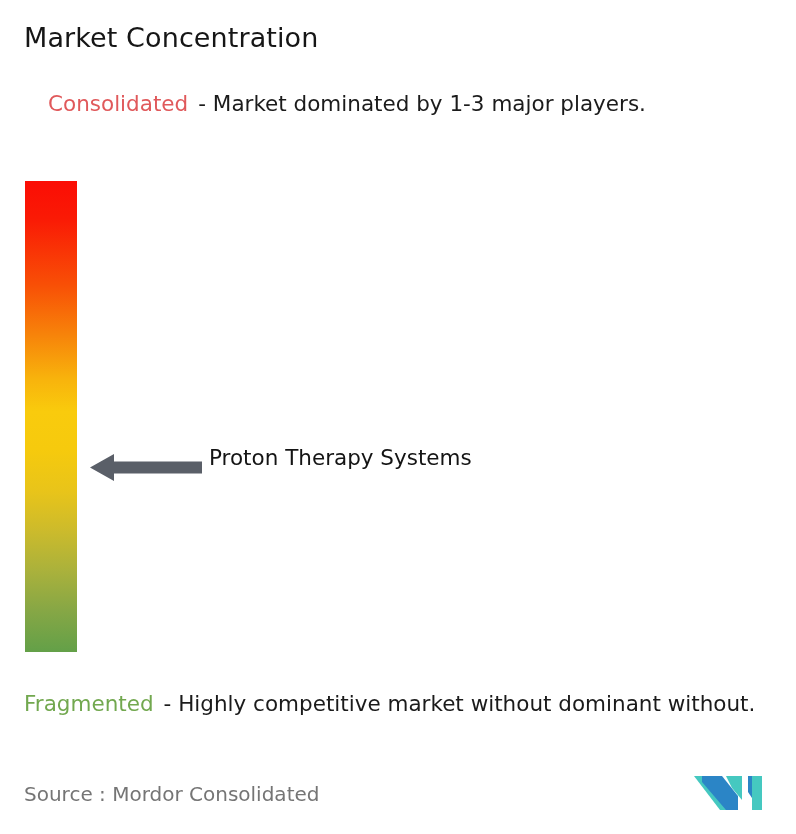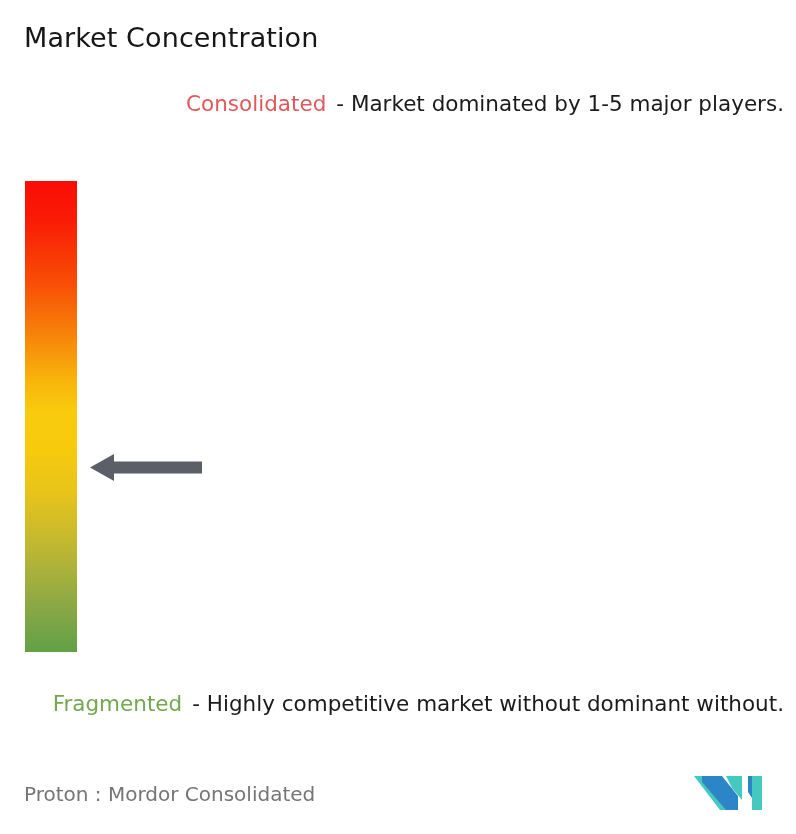--- a/index.html
+++ b/index.html
@@ -15,21 +15,20 @@
     color: #1a1a1a;
     position: relative;
     overflow: hidden;
   }
 
   .canvas {
     position: relative;
     width: 796px;
     height: 834px;
     background: #ffffff;
-    text-align: right;
   }
 
   
   .page-title {
     position: absolute;
     left: 24px;
     top: 22px;
     font-size: 27px;
     font-weight: 400;
     letter-spacing: 0.1px;
@@ -46,20 +45,21 @@
     line-height: 31px;
     font-weight: 400;
     color: #1b1b1b;
   }
 
   .legend-top { top: 88px; }
   .legend-bottom { top: 688px; }
 
   .legend-key-consolidated {
     color: #e0595b;
+    margin-left: 24px;
   }
 
   .legend-key-fragmented {
     color: #72a84f;
     margin-top: 42px;
   }
 
   .legend-sep {
     display: inline-block;
     width: 10px;
@@ -129,38 +129,39 @@
   }
 </style>
 </head>
 <body>
 
 <div class="canvas">
 
   <div class="page-title">Market Concentration</div>
 
   <div class="legend-line legend-top">
-    <span class="legend-key-consolidated">Consolidated</span><span class="legend-sep"></span><span>- Market dominated by 1-5 major players.</span>
+    <span class="legend-key-consolidated">Consolidated</span><span class="legend-sep"></span><span>- Market dominated by 1-3 major players.</span>
   </div>
 
   <div class="gradient-bar"></div>
 
   <svg class="pointer-arrow" viewBox="0 0 112 35">
     <polygon points="0,17.5 24,4 24,11.5 112,11.5 112,23.5 24,23.5 24,31" fill="#5a5f68"></polygon>
   </svg>
 
   <div class="marker-label">
+    <div>Proton Therapy Systems</div>
   </div>
 
   <div class="legend-line legend-bottom">
     <span class="legend-key-fragmented">Fragmented</span><span class="legend-sep"></span><span>- Highly competitive market without dominant without.</span>
   </div>
 
   <div class="footer-source">
-    <span>Proton :</span>
+    <span>Source :</span>
     <span>Mordor Consolidated</span>
   </div>
 
   <svg class="footer-logo" viewBox="0 0 80 42">
 
     <polygon points="2,6 14,6 40,40 28,40" fill="#45c8c0"></polygon>
 
     <polygon points="10,6 30,6 46,26 46,40 34,40 10,12" fill="#2b85c6"></polygon>
 
     <polygon points="34,6 50,6 50,30 40,18" fill="#45c8c0"></polygon>

